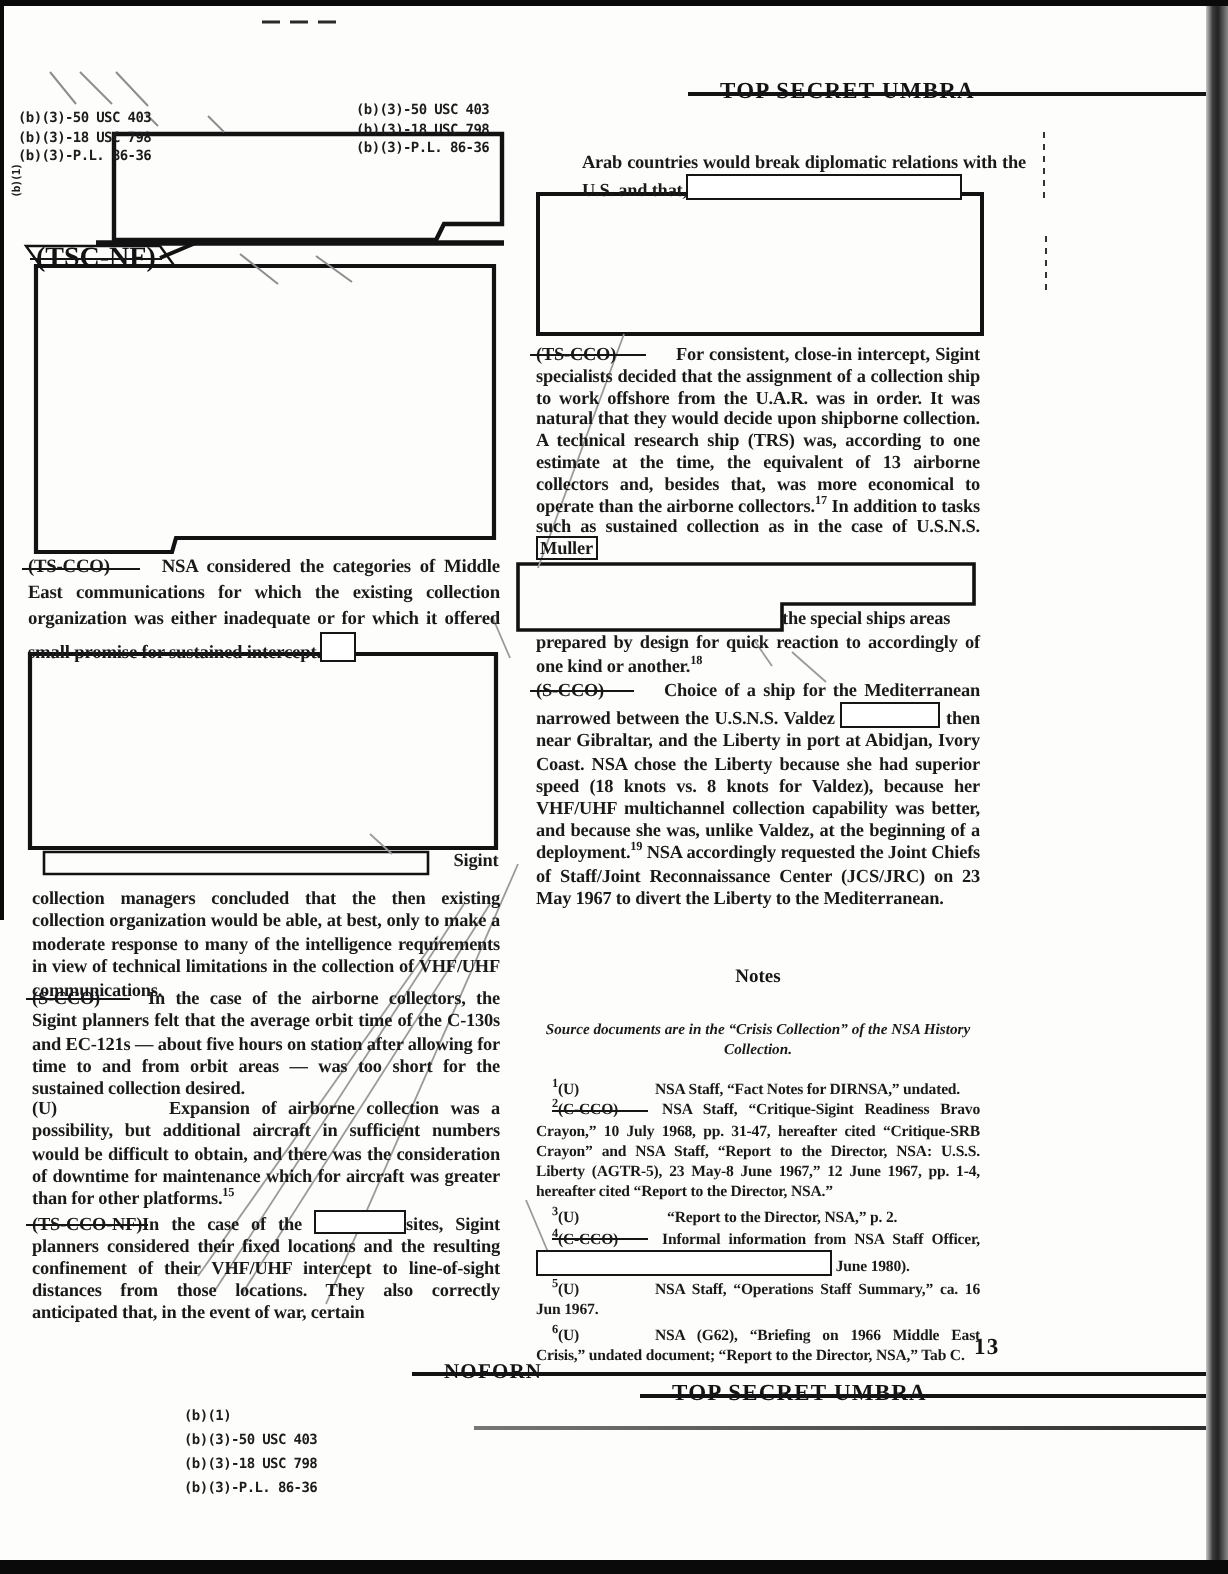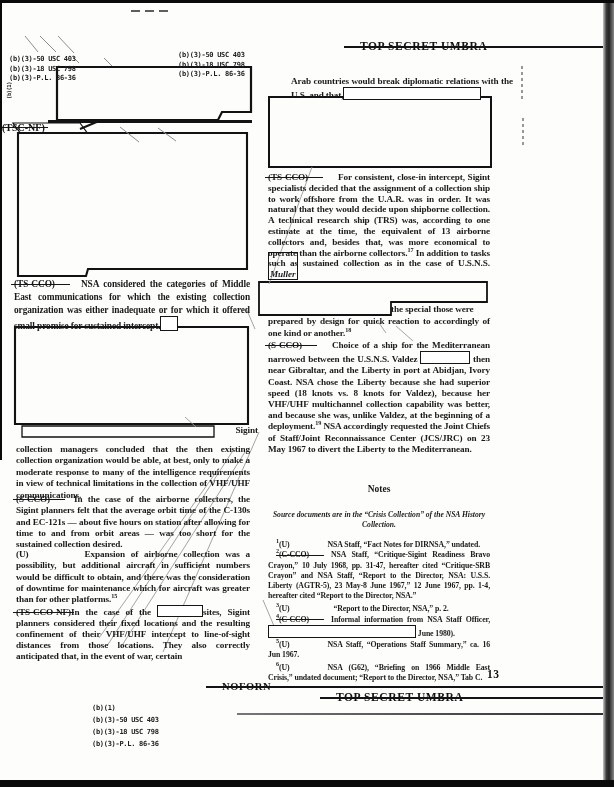--- a/index.html
+++ b/index.html
@@ -14,21 +14,21 @@
   .mono{font-family:"DejaVu Sans Mono","Liberation Mono",monospace;font-weight:700;
         font-size:7px;line-height:9.6px;letter-spacing:-0.3px;color:#1c1c1c;white-space:pre;margin-top:46px;}
   .mono-f{line-height:12px;}
   .vert{writing-mode:vertical-rl;transform:rotate(180deg);font-size:5.5px;letter-spacing:-0.5px;}
   
   .col{font-weight:700;color:#1a1a1a;text-align:justify;font-size:9.2px;letter-spacing:-0.1px;}
   .it{}
   .sup{font-size:6.2px;vertical-align:super;line-height:0;}
   .gap{display:inline-block;height:1px;}
   .redact{display:inline-block;background:#fff;border:1.4px solid #151515;vertical-align:-2px;}
-  .boxed{border:1.3px solid #151515;padding:16px 2px 0 1px;font-style:italic;}
+  .boxed{border:1.3px solid #151515;padding:0 2px 0 1px;}
   
   .clab{position:relative;white-space:nowrap;}
   .clab::after{content:"";position:absolute;left:-3px;right:-15px;top:48%;border-top:1.5px solid #161616;}
   .clab.tight::after{right:-3px;}
   
   .banner{font-weight:700;color:#131313;letter-spacing:0.6px;white-space:nowrap;}
   .bstrike{position:relative;}
   .bstrike::after{content:"";position:absolute;left:-16px;right:-16px;top:46%;border-top:2.2px solid #131313;}
   .notes-head{font-weight:700;font-size:9.5px;color:#161616;text-align:center;}
   .srcnote{font-weight:700;font-style:italic;font-size:7.6px;line-height:10px;color:#1a1a1a;text-align:center;}
@@ -89,34 +89,34 @@
         <path d="M263,600 L274,626"></path>
     </g>
   </svg>
 
   <div class="abs mono" style="left:9px;top:9px;"><div>(b)(3)-50 USC 403</div><div>(b)(3)-18 USC 798</div><div>(b)(3)-P.L. 86-36</div></div>
   <div class="abs mono vert" style="left:5px;top:36px;">(b)(1)</div>
   <div class="abs mono" style="left:178px;top:5px;"><div>(b)(3)-50 USC 403</div><div>(b)(3)-18 USC 798</div><div>(b)(3)-P.L. 86-36</div></div>
 
   <div class="abs banner bstrike" style="left:360px;top:40px;font-size:11.5px;">TOP SECRET UMBRA</div>
 
-  <div class="abs banner" style="left:2px;top:122px;font-size:10px;letter-spacing:0;">
+  <div class="abs banner" style="left:18px;top:122px;font-size:14px;letter-spacing:0;">
     <span class="clab tight">(TSC-NF)</span>
   </div>
   <div class="abs banner" style="left:14px;top:280px;font-size:9.2px;letter-spacing:0;"></div>
   <div class="abs col" style="left:14px;top:278px;width:236px;line-height:12.8px;font-size:9.4px;"><span class="clab">(TS-CCO)</span><span class="gap" style="width: 26px;"></span><span class="">NSA considered the categories of Middle East communications for which the existing collection organization was either inadequate or for which it offered small promise for sustained intercept.</span><span class="redact" style="width: 16px; height: 13px;"></span></div>
-  <div class="abs col" style="left:218px;top:425px;width:40px;text-align:right;">Sigint</div>
+  <div class="abs col" style="left:218px;top:425px;width:40px;text-align:center;">Sigint</div>
   <div class="abs col" style="left:16px;top:444px;width:234px;line-height:11.4px;"><span class="">collection managers concluded that the then existing collection organization would be able, at best, only to make a moderate response to many of the intelligence requirements in view of technical limitations in the collection of VHF/UHF communications.</span></div>
   <div class="abs col" style="left:16px;top:494px;width:234px;line-height:11.3px;"><span class="clab">(S-CCO)</span><span class="gap" style="width: 24px;"></span><span class="">In the case of the airborne collectors, the Sigint planners felt that the average orbit time of the C-130s and EC-121s — about five hours on station after allowing for time to and from orbit areas — was too short for the sustained collection desired.</span></div>
   <div class="abs col" style="left:16px;top:549px;width:234px;line-height:11.3px;"><span class="">(U)</span><span class="gap" style="width: 56px;"></span><span class="">Expansion of airborne collection was a possibility, but additional aircraft in sufficient numbers would be difficult to obtain, and there was the consideration of downtime for maintenance which for aircraft was greater than for other platforms.</span><span class="sup">15</span></div>
   <div class="abs col" style="left:16px;top:605px;width:234px;line-height:11.1px;"><span class="clab tight">(TS-CCO-NF)</span><span class="">In the case of the </span><span class="redact" style="width: 44px; height: 10px;"></span><span class="">sites, Sigint planners considered their fixed locations and the resulting confinement of their VHF/UHF intercept to line-of-sight distances from those locations. They also correctly anticipated that, in the event of war, certain</span></div>
 
   <div class="abs col" style="left:268px;top:75px;width:222px;line-height:12.2px;margin-left:23px;"><span class="">Arab countries would break diplomatic relations with the U.S. and that,</span><span class="redact" style="width: 136px; height: 11px;"></span></div>
   <div class="abs col" style="left:268px;top:172px;width:222px;line-height:10.8px;"><span class="clab">(TS-CCO)</span><span class="gap" style="width: 30px;"></span><span class="">For consistent, close-in intercept, Sigint specialists decided that the assignment of a collection ship to work offshore from the U.A.R. was in order. It was natural that they would decide upon shipborne collection. A technical research ship (TRS) was, according to one estimate at the time, the equivalent of 13 airborne collectors and, besides that, was more economical to operate than the airborne collectors.</span><span class="sup">17</span><span class=""> In addition to tasks such as sustained collection as in the case of U.S.N.S. </span><span class="it boxed">Muller</span></div>
-  <div class="abs col" style="left:391px;top:304px;width:99px;text-align:left;">the special those were</div>
+  <div class="abs col" style="left:391px;top:304px;width:99px;text-align:left;">the special ships areas</div>
   <div class="abs col" style="left:268px;top:316px;width:222px;line-height:11.5px;"><span class="">prepared by design for quick reaction to accordingly of one kind or another.</span><span class="sup">18</span></div>
   <div class="abs col" style="left:268px;top:340px;width:222px;line-height:11.2px;"><span class="clab">(S-CCO)</span><span class="gap" style="width: 30px;"></span><span class="">Choice of a ship for the Mediterranean narrowed between the U.S.N.S. </span><span class="it">Valdez</span><span class=""> </span><span class="redact" style="width: 48px; height: 11px;"></span><span class=""> then near Gibraltar, and the </span><span class="it">Liberty</span><span class=""> in port at Abidjan, Ivory Coast. NSA chose the </span><span class="it">Liberty</span><span class=""> because she had superior speed (18 knots vs. 8 knots for </span><span class="it">Valdez</span><span class="">), because her VHF/UHF multichannel collection capability was better, and because she was, unlike </span><span class="it">Valdez</span><span class="">, at the beginning of a deployment.</span><span class="sup">19</span><span class=""> NSA accordingly requested the Joint Chiefs of Staff/Joint Reconnaissance Center (JCS/JRC) on 23 May 1967 to divert the </span><span class="it">Liberty</span><span class=""> to the Mediterranean.</span></div>
 
   <div class="abs srcnote" style="left:272px;top:510px;width:214px;">Source documents are in the “Crisis Collection” of the NSA History Collection.</div>
   <div class="abs notes-head" style="left:268px;top:484px;width:222px;">Notes</div>
   <div class="abs" style="left:268px;top:540px;width:222px;">
     <div class="note" style="margin-bottom:0;"><span class="sup">1</span><span class="">(U)</span><span class="gap" style="width: 38px;"></span><span class="">NSA Staff, “Fact Notes for DIRNSA,” undated.</span></div>
     <div class="note" style="margin-top:0px;"><span class="sup">2</span><span class="clab">(C-CCO)</span><span class="gap" style="width: 22px;"></span><span class="">NSA Staff, “Critique-Sigint Readiness Bravo Crayon,” 10 July 1968, pp. 31-47, hereafter cited “Critique-SRB Crayon” and NSA Staff, “Report to the Director, NSA: U.S.S. </span><span class="it">Liberty</span><span class=""> (AGTR-5), 23 May-8 June 1967,” 12 June 1967, pp. 1-4, hereafter cited “Report to the Director, NSA.”</span></div>
     <div class="note" style="margin-top:2px;"><span class="sup">3</span><span class="">(U)</span><span class="gap" style="width: 44px;"></span><span class="">“Report to the Director, NSA,” p. 2.</span></div>
     <div class="note" style="margin-top:1px;"><span class="sup">4</span><span class="clab">(C-CCO)</span><span class="gap" style="width: 22px;"></span><span class="">Informal information from NSA Staff Officer, </span><span class="redact" style="width: 146px; height: 11px;"></span><span class=""> June 1980).</span></div>

